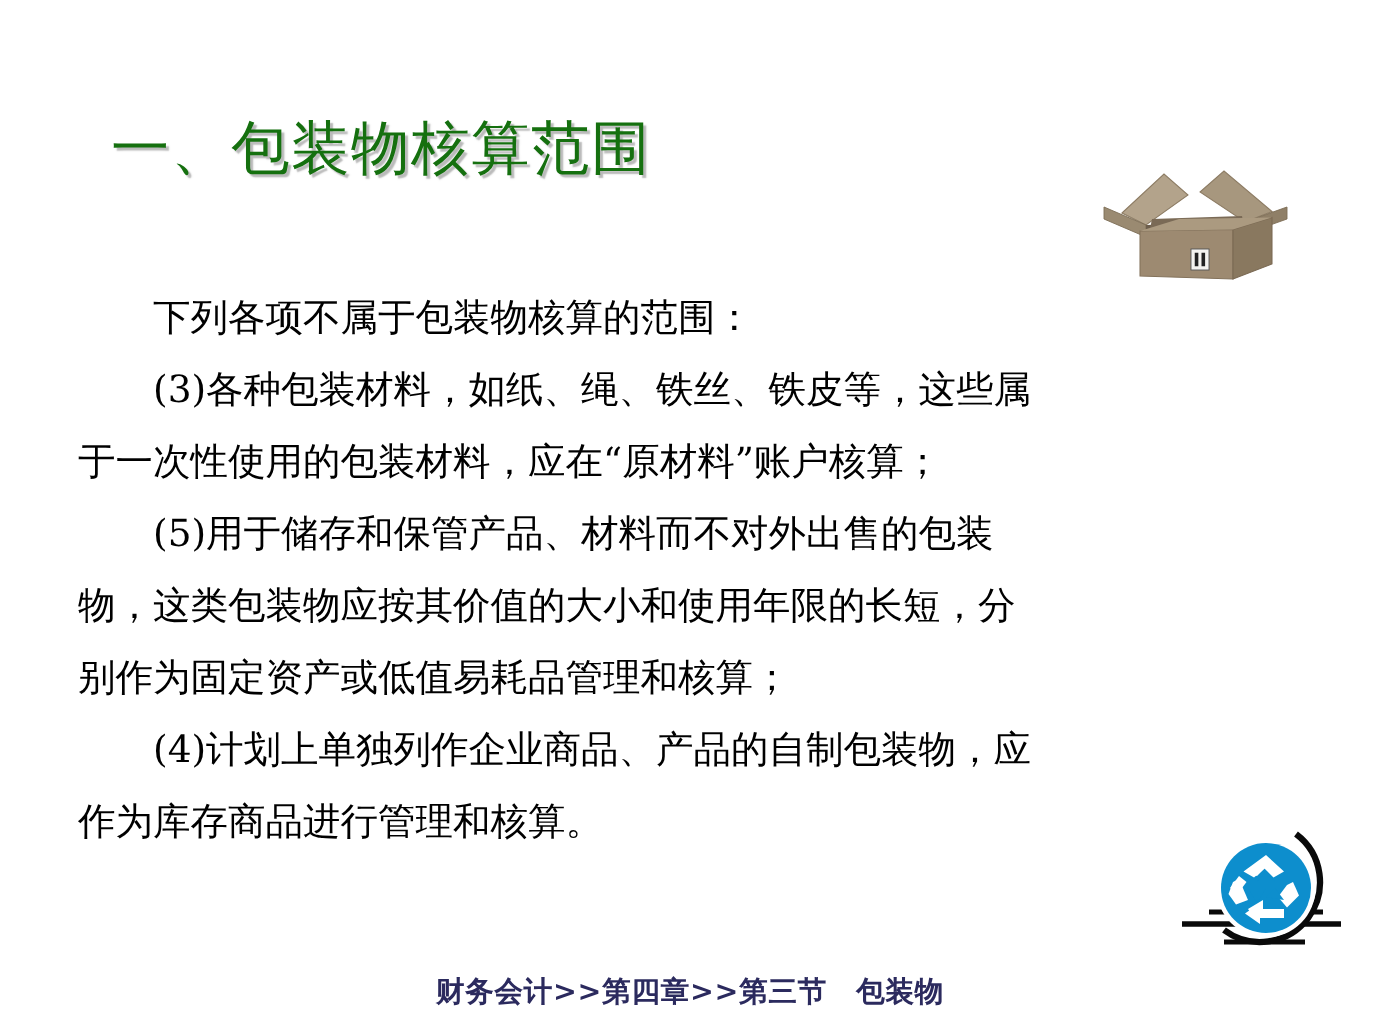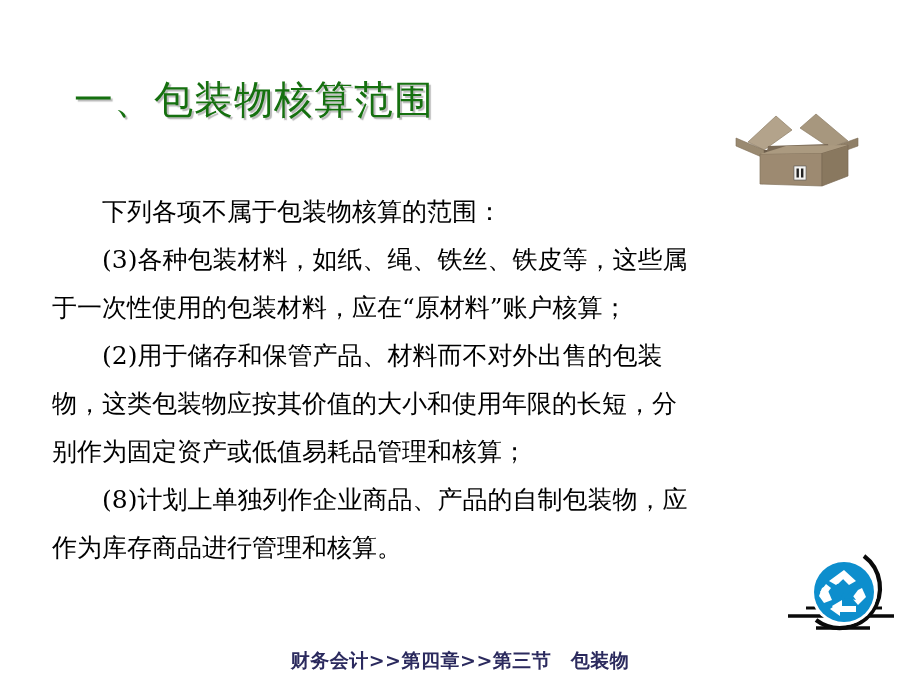--- a/index.html
+++ b/index.html
@@ -116,22 +116,22 @@
 
       <rect x="64" y="70" width="12" height="14" fill="#f4f3f0" stroke="#555" stroke-width="0.6"></rect>
       <rect x="66.5" y="72.5" width="2.4" height="9" fill="#222"></rect>
       <rect x="71" y="72.5" width="2.4" height="9" fill="#222"></rect>
     </svg>
   </div>
 
   <div id="body-text">
     <p class="para">下列各项不属于包装物核算的范围：</p>
     <p class="para">(3)各种包装材料，如纸、绳、铁丝、铁皮等，这些属于一次性使用的包装材料，应在“原材料”账户核算；</p>
-    <p class="para">(2)用于储存和保管产品、材料而不对外出售的包装物，这类包装物应按其价值的大小和使用年限的长短，分别作为固定资产或低值易耗品管理和核算；</p>
-    <p class="para">(8)计划上单独列作企业商品、产品的自制包装物，应作为库存商品进行管理和核算。</p>
+    <p class="para">(5)用于储存和保管产品、材料而不对外出售的包装物，这类包装物应按其价值的大小和使用年限的长短，分别作为固定资产或低值易耗品管理和核算；</p>
+    <p class="para">(4)计划上单独列作企业商品、产品的自制包装物，应作为库存商品进行管理和核算。</p>
   </div>
 
   <div id="recycle-logo">
     <svg viewBox="0 0 120 100" width="120" height="100">
 
       <path d="M78,8 A40,40 0 1 1 30,72" fill="none" stroke="#0a0a0a" stroke-width="4.2" stroke-linecap="butt"></path>
 
       <line x1="2" y1="68" x2="108" y2="68" stroke="#0a0a0a" stroke-width="3.6"></line>
       <line x1="20" y1="60" x2="96" y2="60" stroke="#0a0a0a" stroke-width="3.2"></line>
       <line x1="30" y1="80" x2="84" y2="80" stroke="#0a0a0a" stroke-width="3.4"></line>

